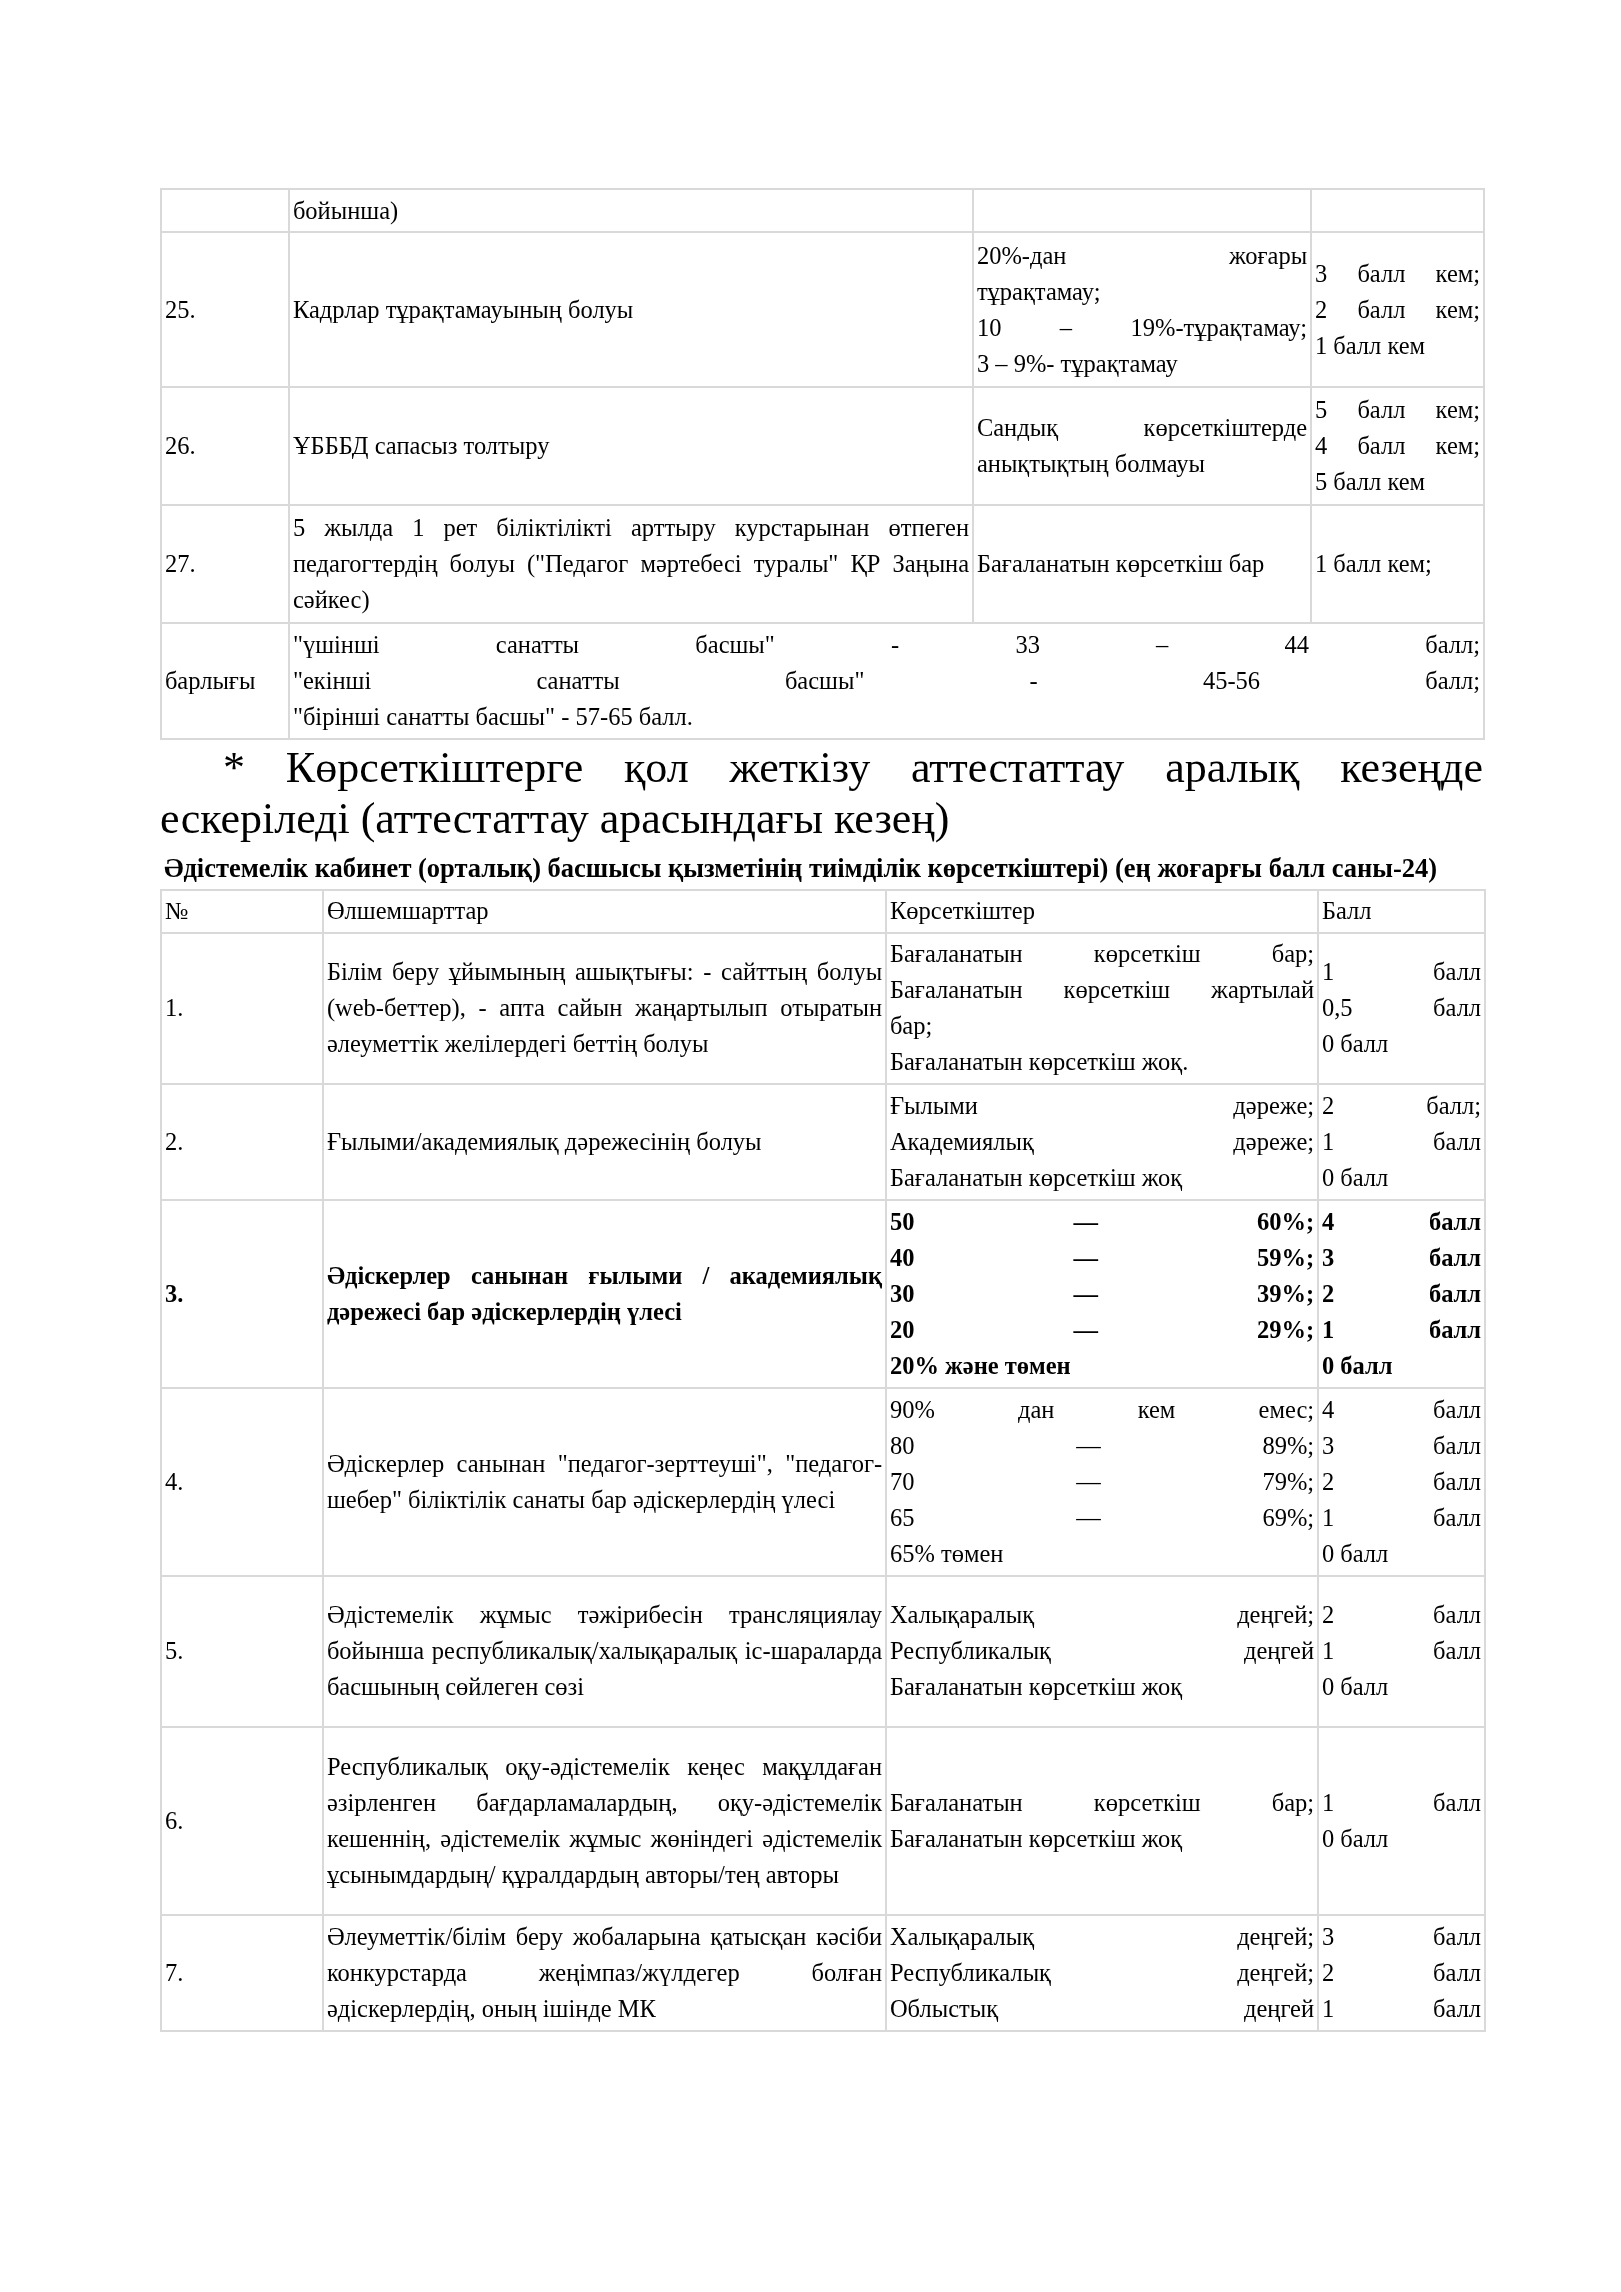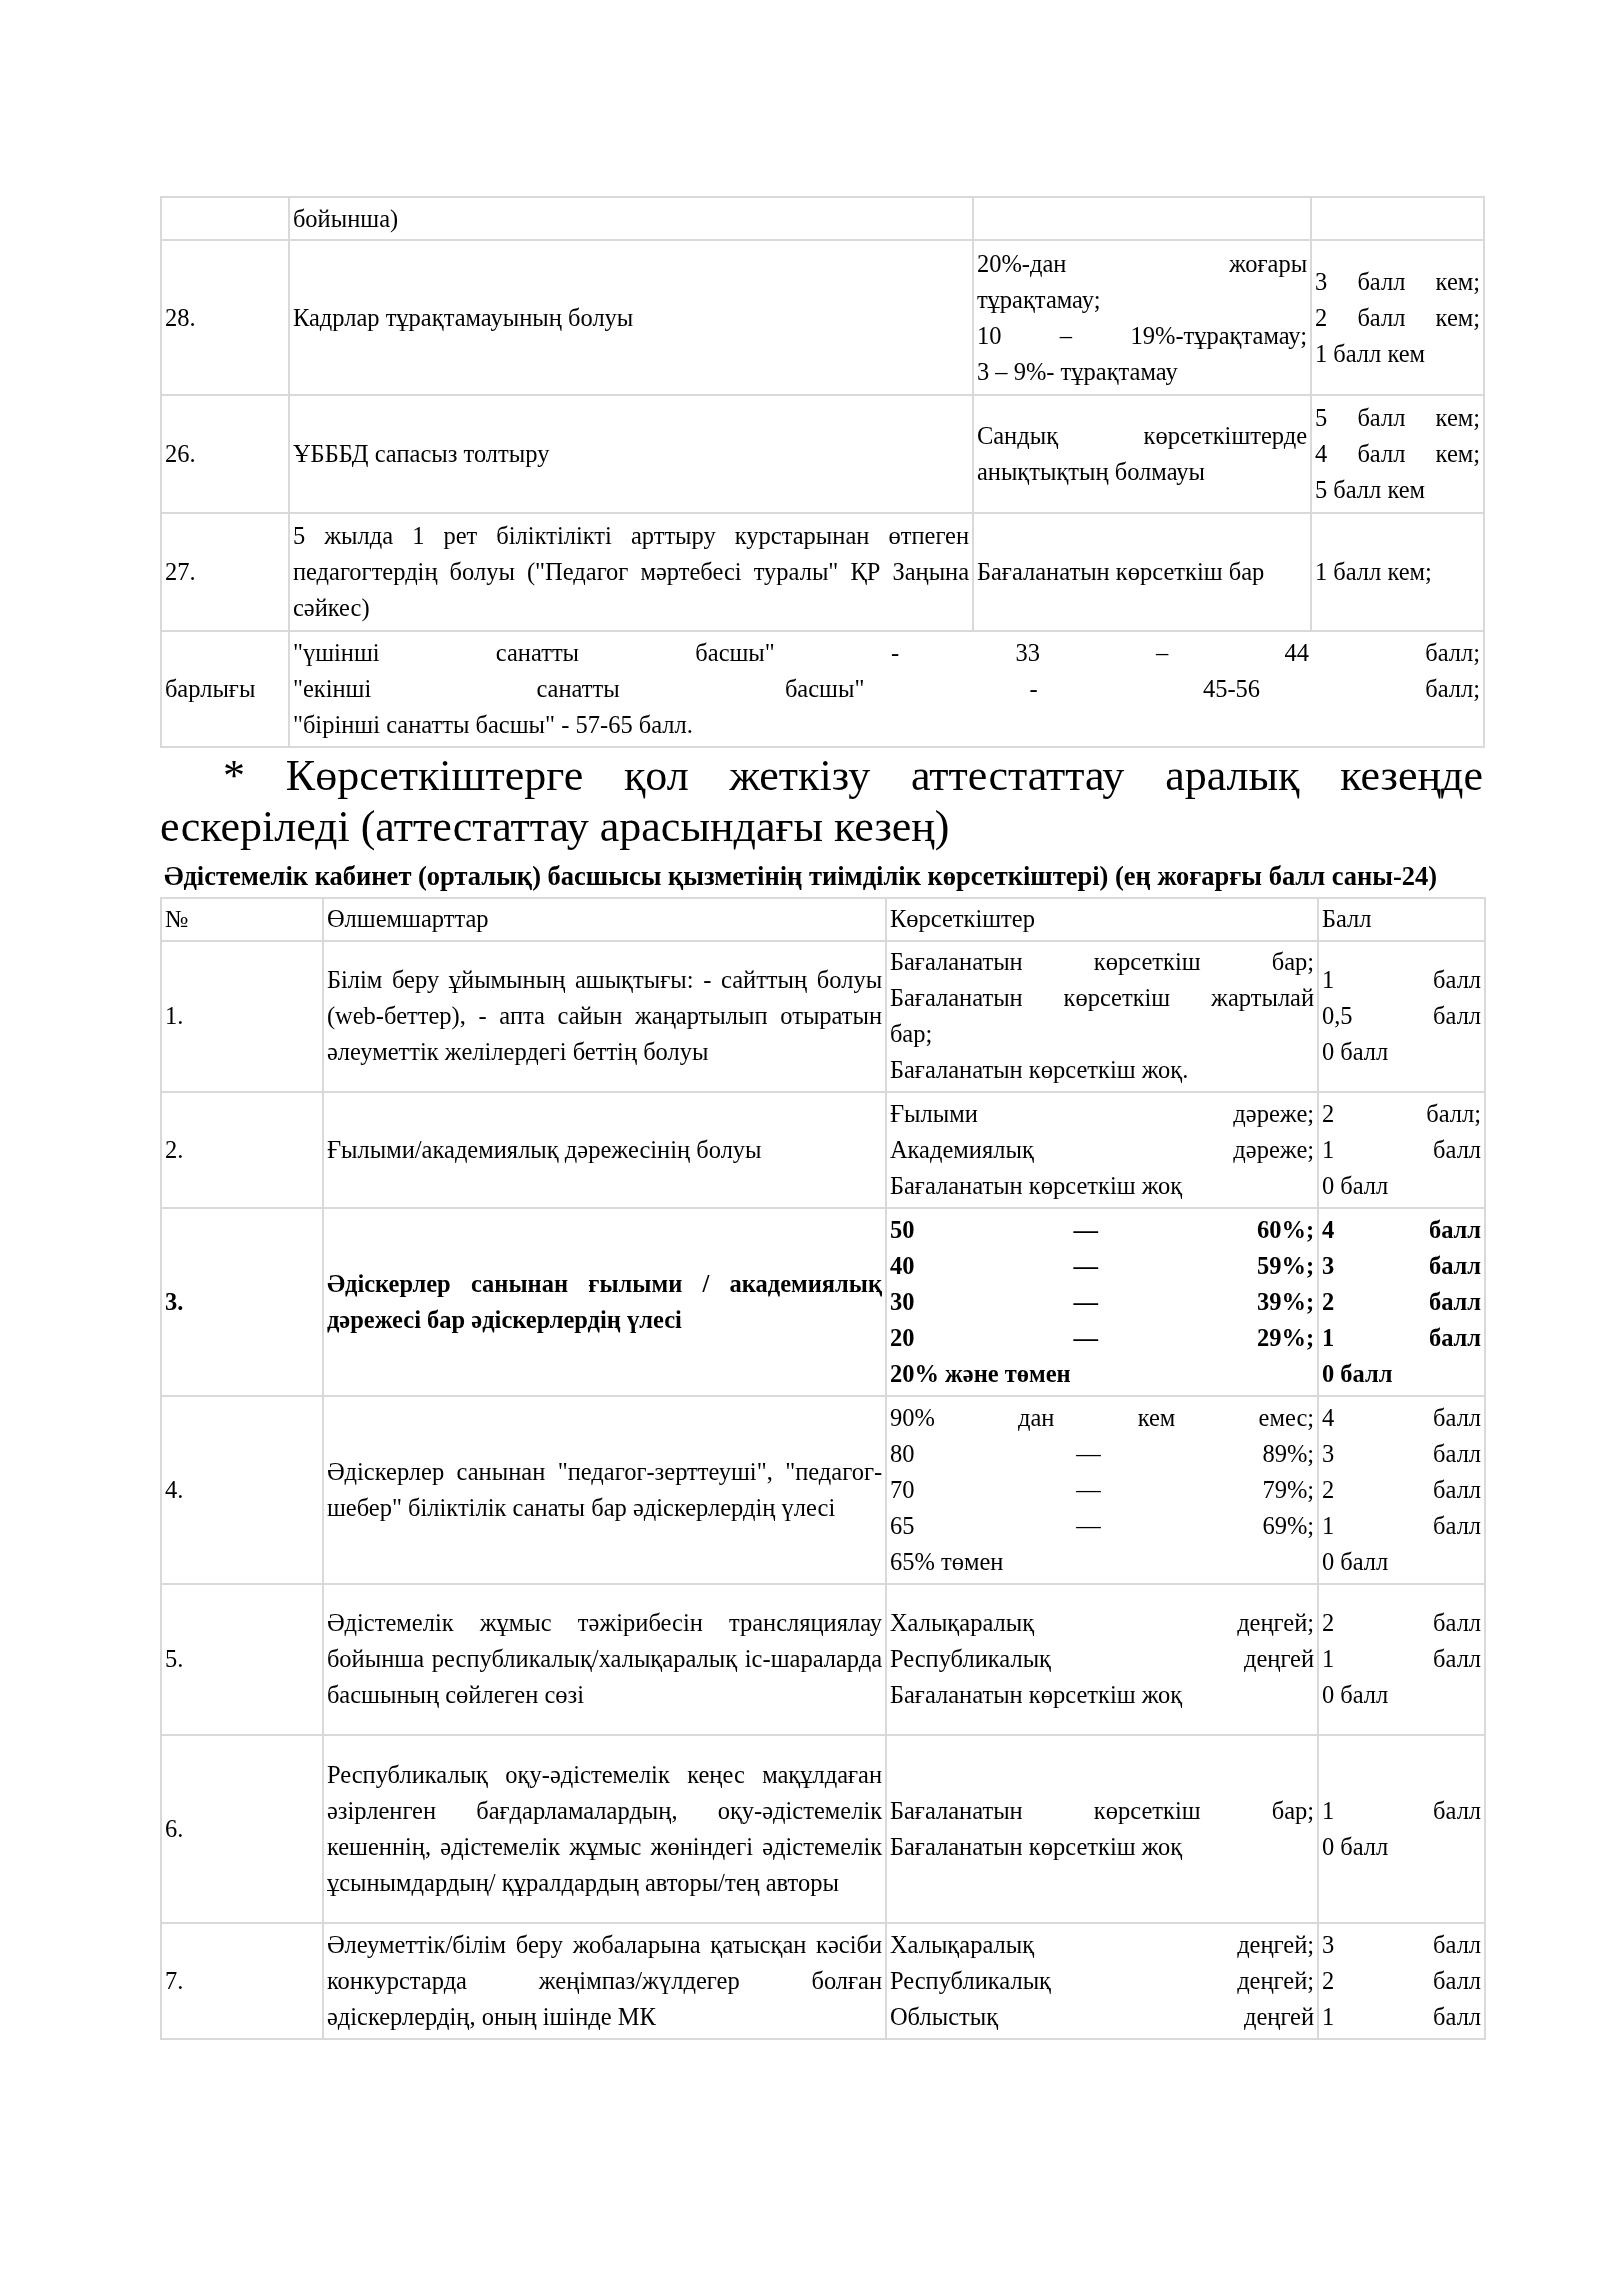--- a/index.html
+++ b/index.html
@@ -1,21 +1,21 @@
 <!DOCTYPE html>
 <html><head>
 <meta charset="utf-8">
 <style>
   html, body { margin: 0; padding: 0; background: #ffffff; }
   body {
     width: 1621px; height: 2293px; position: relative; overflow: hidden;
     font-family: "Liberation Serif", "DejaVu Serif", serif;
     color: #000;
   }
-  .page { position: absolute; left: 160px; top: 196px; width: 1323px; }
+  .page { position: absolute; left: 160px; top: 188px; width: 1323px; }
   table { border-collapse: collapse; width: 1323px; table-layout: fixed; }
   td { border: 2.9px solid #d9d9d9; vertical-align: middle; padding: 2px 2.9px; font-size: 24.5px; line-height: 36px; }
   .jl { text-align: justify; }
   .lines div { display: block; }
   .lines div.jl-line { text-align: justify; text-align-last: justify; }
   .note {
     font-size: 44px; line-height: 51px; margin-top: 2px; text-align: justify; text-indent: 63px;
   }
   .heading { font-weight: bold; font-size: 26.5px; line-height: 37px; margin-top: 5.9px; margin-bottom: 2px; text-indent: 3.9px; }
   .t1 col.c1 { width: 128px; } .t1 col.c2 { width: 684px; } .t1 col.c3 { width: 338px; } .t1 col.c4 { width: 173px; }
@@ -47,21 +47,21 @@
         <col class="c4">
       </colgroup>
     <tbody>
         <tr class="row-cont">
       <td></td>
       <td>бойынша)</td>
       <td></td>
       <td></td>
     </tr>
     <tr class="row25">
-      <td>28.</td>
+      <td>25.</td>
       <td>Кадрлар тұрақтамауының болуы</td>
       <td class="lines">
         <div class="jl-line">20%-дан жоғары</div>
         <div>тұрақтамау;</div>
         <div class="jl-line">10 – 19%-тұрақтамау;</div>
         <div>3 – 9%- тұрақтамау</div>
       </td>
       <td class="lines">
         <div class="jl-line">3 балл кем;</div>
         <div class="jl-line">2 балл кем;</div>

